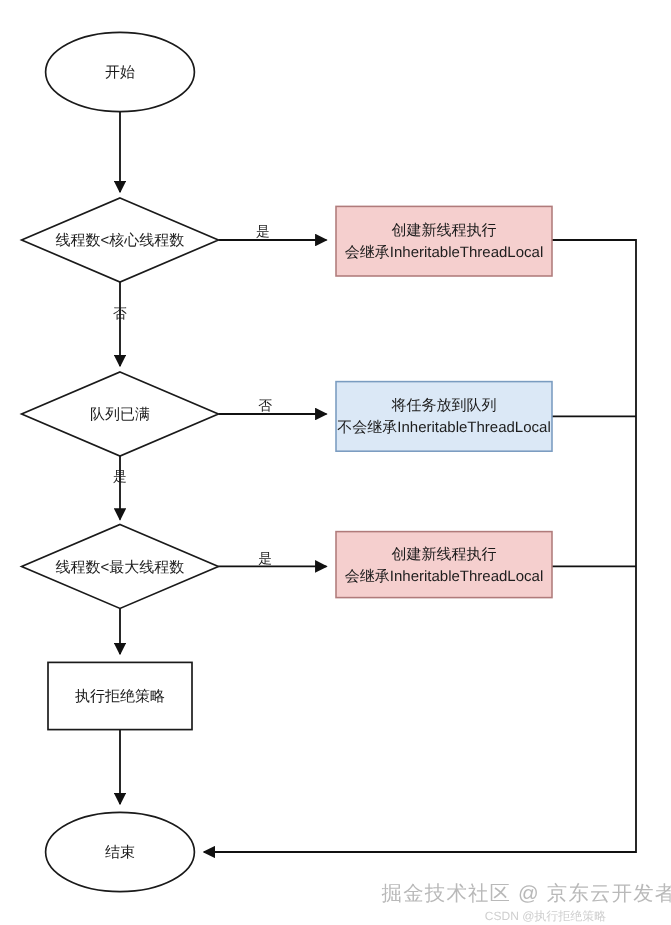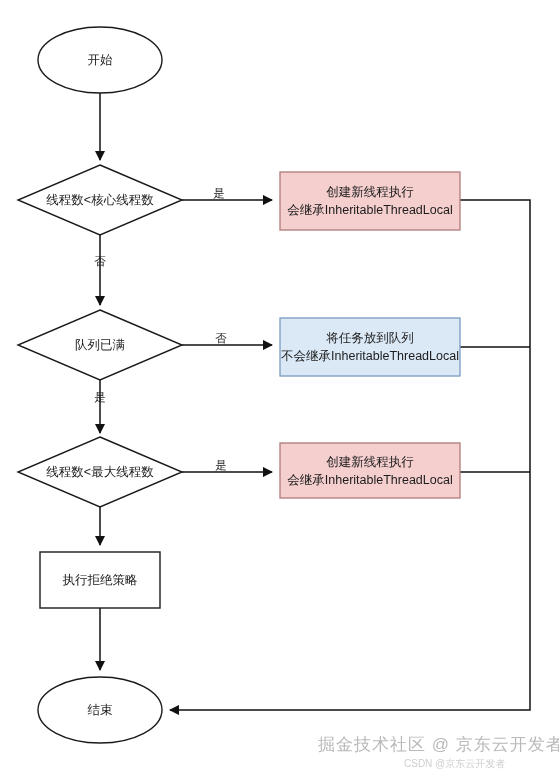--- a/index.html
+++ b/index.html
@@ -170,15 +170,15 @@
     </g>
 
     <g>
       <ellipse class="node-shape" cx="100" cy="710" rx="62" ry="33"></ellipse>
       <text class="node-label" x="100" y="711">结束</text>
     </g>
 
   </svg>
 
   <div class="watermark-main">掘金技术社区 @ 京东云开发者</div>
-  <div class="watermark-sub">CSDN @京东云开发者</div>
+  <div class="watermark-sub">CSDN @执行拒绝策略</div>
 
 </div>
 
 </body></html>

